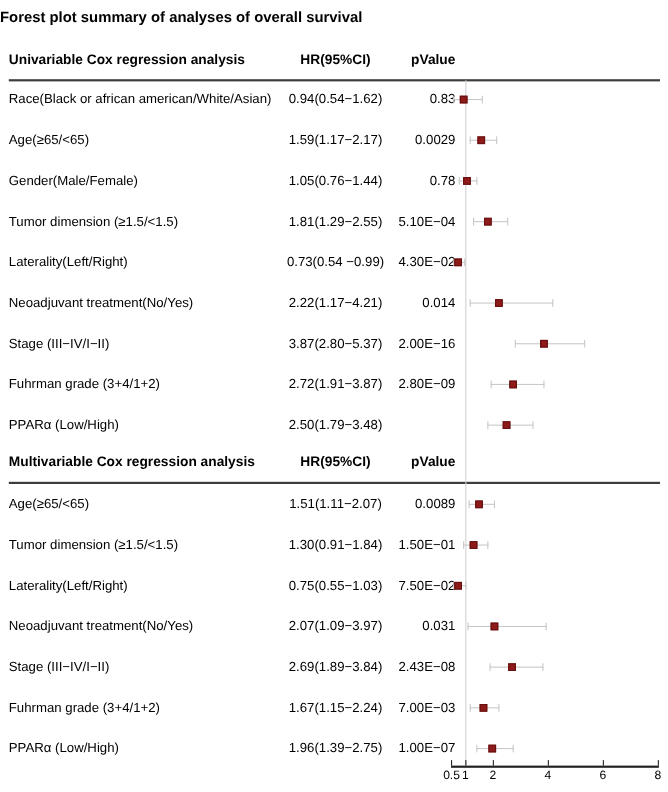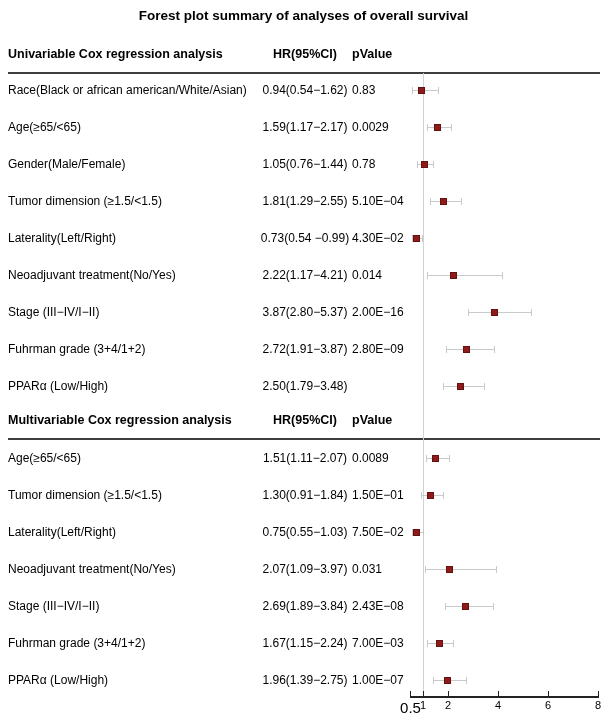--- a/index.html
+++ b/index.html
@@ -2,28 +2,28 @@
 <html><head>
 <meta charset="utf-8">
 <style>
   html,body { margin:0; padding:0; background:#ffffff; }
   .canvas {
     position:relative; width:607px; height:720px; background:#ffffff;
     font-family:"Liberation Sans", sans-serif; color:#000; overflow:hidden;
   }
   .title {
     position:absolute; top:8px; left:0; width:100%;
-    text-align:center; font-weight:bold; font-size:13.5px;
+    text-align:left; font-weight:bold; font-size:13.5px;
   }
   .hdr-row, .row { position:absolute; left:0; width:100%; }
   .hdr-row { font-weight:bold; font-size:12.5px; }
   .row { height:37px; line-height:37px; font-size:12px; }
   .col-label { position:absolute; left:8px; top:0; height:100%; white-space:nowrap; }
   .col-hr    { position:absolute; left:250px; top:0; width:110px; height:100%; text-align:center; white-space:nowrap; }
-  .col-p     { position:absolute; left:352px; top:0; width:62px;  height:100%; text-align:left; white-space:nowrap; }
+  .col-p     { position:absolute; left:352px; top:0; width:62px;  height:100%; text-align:right; white-space:nowrap; }
   .rule { position:absolute; left:8px; width:592px; height:2px; background:#3d3d3d; }
 </style>
 </head>
 <body>
 
 <div class="canvas">
 
   <div class="title">Forest plot summary of analyses of overall survival</div>
 
   <div class="hdr-row" style="top:36px;height:36px;line-height:36px;padding-left:44px;">
@@ -182,21 +182,21 @@
       <div style="position: absolute; left: 426.75px; top: 643px; width: 27.25px; height: 1px; background: rgb(201, 201, 201);"></div>
       <div style="position: absolute; left: 426.75px; top: 640px; width: 1px; height: 7px; background: rgb(201, 201, 201);"></div>
       <div style="position: absolute; left: 453px; top: 640px; width: 1px; height: 7px; background: rgb(201, 201, 201);"></div>
       <div style="position: absolute; left: 436.25px; top: 640px; width: 5px; height: 5px; background: rgb(142, 26, 26); border: 1px solid rgb(102, 16, 16);"></div>
       <div style="position: absolute; left: 432.75px; top: 680px; width: 34px; height: 1px; background: rgb(201, 201, 201);"></div>
       <div style="position: absolute; left: 432.75px; top: 677px; width: 1px; height: 7px; background: rgb(201, 201, 201);"></div>
       <div style="position: absolute; left: 465.75px; top: 677px; width: 1px; height: 7px; background: rgb(201, 201, 201);"></div>
       <div style="position: absolute; left: 443.5px; top: 677px; width: 5px; height: 5px; background: rgb(142, 26, 26); border: 1px solid rgb(102, 16, 16);"></div>
       <div style="position: absolute; left: 410px; top: 696px; width: 189px; height: 1.5px; background: rgb(34, 34, 34);"></div>
       <div style="position: absolute; left: 410px; top: 691px; width: 1px; height: 5px; background: rgb(34, 34, 34);"></div>
-      <div style="position: absolute; left: 395.5px; top: 699px; width: 30px; text-align: center; font-size: 15px;">0.5</div>
+      <div style="position: absolute; left: 395.5px; top: 699px; width: 30px; text-align: center; font-size: 11px;">0.5</div>
       <div style="position: absolute; left: 422.5px; top: 691px; width: 1px; height: 5px; background: rgb(34, 34, 34);"></div>
       <div style="position: absolute; left: 408px; top: 699px; width: 30px; text-align: center; font-size: 11px;">1</div>
       <div style="position: absolute; left: 447.5px; top: 691px; width: 1px; height: 5px; background: rgb(34, 34, 34);"></div>
       <div style="position: absolute; left: 433px; top: 699px; width: 30px; text-align: center; font-size: 11px;">2</div>
       <div style="position: absolute; left: 497.5px; top: 691px; width: 1px; height: 5px; background: rgb(34, 34, 34);"></div>
       <div style="position: absolute; left: 483px; top: 699px; width: 30px; text-align: center; font-size: 11px;">4</div>
       <div style="position: absolute; left: 547.5px; top: 691px; width: 1px; height: 5px; background: rgb(34, 34, 34);"></div>
       <div style="position: absolute; left: 533px; top: 699px; width: 30px; text-align: center; font-size: 11px;">6</div>
       <div style="position: absolute; left: 597.5px; top: 691px; width: 1px; height: 5px; background: rgb(34, 34, 34);"></div>
       <div style="position: absolute; left: 583px; top: 699px; width: 30px; text-align: center; font-size: 11px;">8</div>

